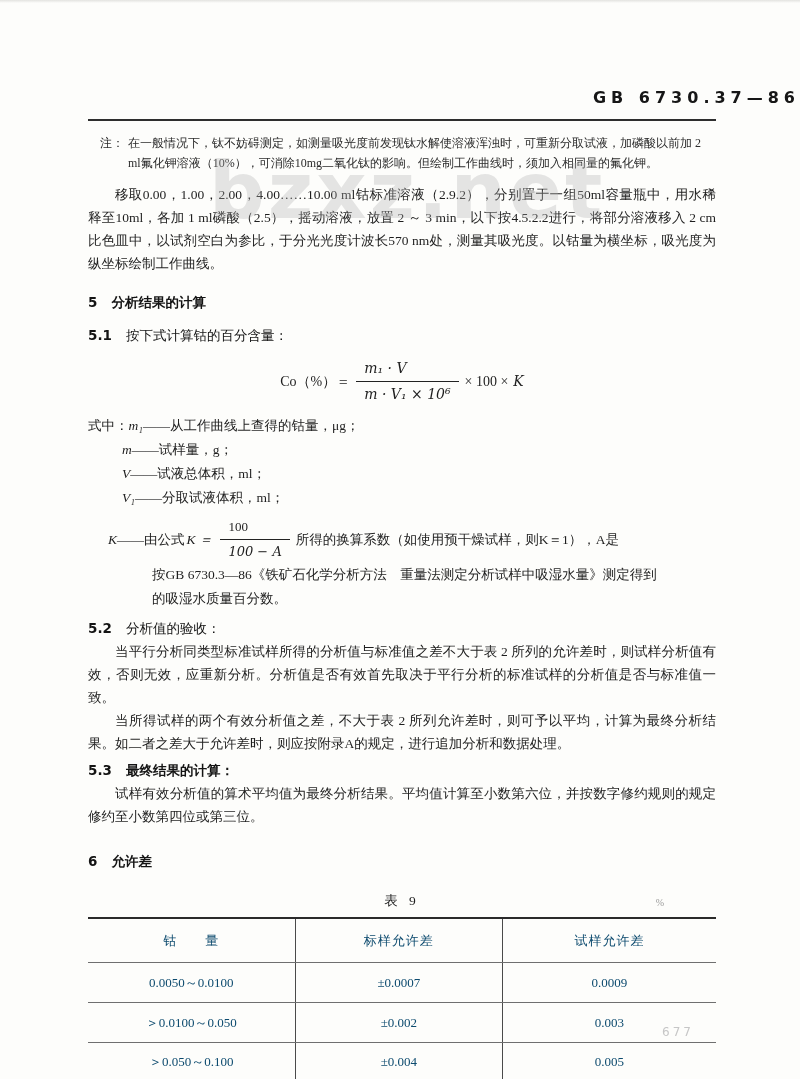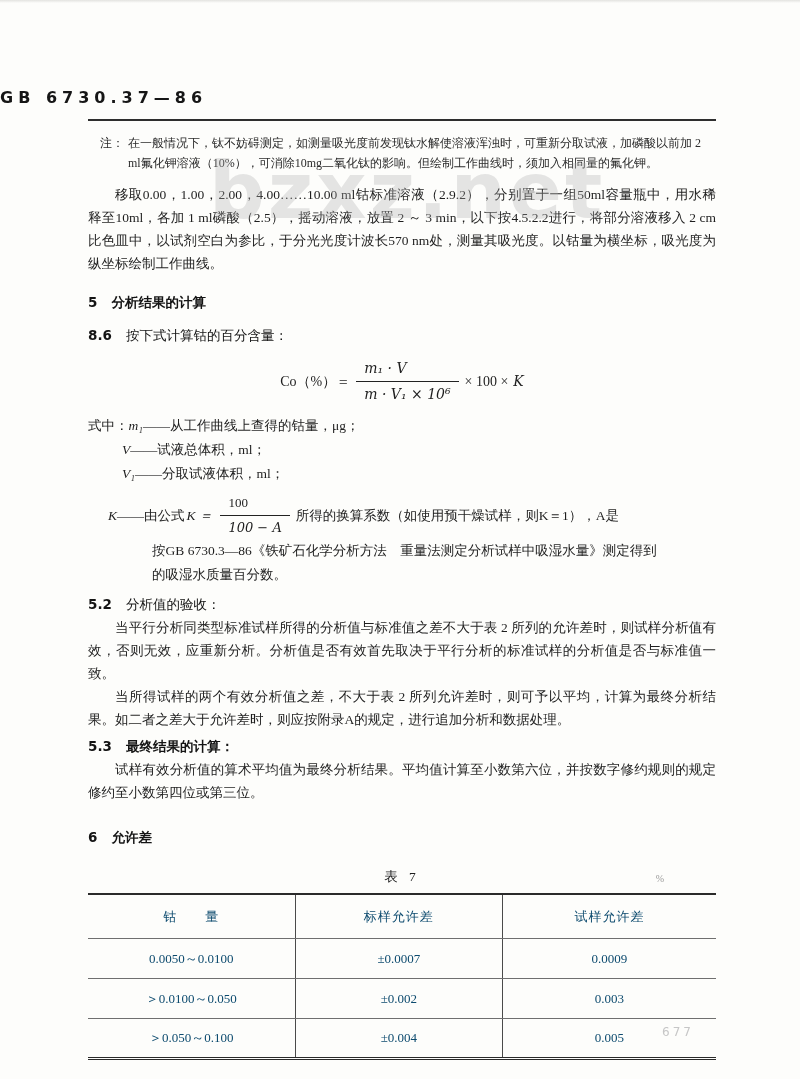--- a/index.html
+++ b/index.html
@@ -8,21 +8,21 @@
     position:relative; width:800px; height:1079px;
     background:#fdfdfb; overflow:hidden;
     font-family:"Liberation Serif","DejaVu Serif",serif;
     color:#1e1e1e;
   }
   .page::before{ 
     content:""; position:absolute; top:0; left:0; right:0; height:3px;
     background:linear-gradient(#e3e3e0, rgba(255,255,255,0));
   }
   .std-code{
-    position:absolute; top:88px; left:0; width:100%; text-align:left;
+    position:absolute; top:88px; left:0; width:100%; text-align:right;
     font-family:"DejaVu Sans","Liberation Sans",sans-serif;
     font-weight:bold; font-size:16px; letter-spacing:5px; color:#161616;
   }
   .head-rule{
     position:absolute; top:119px; left:88px; width:628px; height:2px;
     background:#2e2e2e;
   }
   .watermark{
     position:absolute; top:146px; left:185px; z-index:3;
     font-family:"DejaVu Sans","Liberation Sans",sans-serif;
@@ -105,36 +105,39 @@
       </div>
     </div>
 
     <div class="para p46">移取0.00，1.00，2.00，4.00……10.00 ml钴标准溶液（2.9.2），分别置于一组50ml容量瓶中，用水稀释至10ml，各加 1 ml磷酸（2.5），摇动溶液，放置 2 ～ 3 min，以下按4.5.2.2进行，将部分溶液移入 2 cm比色皿中，以试剂空白为参比，于分光光度计波长570 nm处，测量其吸光度。以钴量为横坐标，吸光度为纵坐标绘制工作曲线。</div>
 
     <div class="heading sec-5">
       <span class="h-num">5</span><span>分析结果的计算</span>
     </div>
 
     <div class="heading" style="margin-top:10px;">
-      <span class="h-num">8.6</span><span style="font-weight:normal">按下式计算钴的百分含量：</span>
+      <span class="h-num">5.1</span><span style="font-weight:normal">按下式计算钴的百分含量：</span>
     </div>
 
     <div class="formula-row">
       <span>Co（%）＝</span>
       <span class="frac">
         <span class="num mathvar">m₁ · V</span>
         <span class="den mathvar">m · V₁ × 10⁶</span>
       </span>
       <span>× 100 ×</span>
       <span class="mathvar" style="margin-left:5px;">K</span>
     </div>
 
     <div class="defs">
       <div class="def-line">
         <span>式中：</span><span class="def-sym">m₁</span><span>——从工作曲线上查得的钴量，μg；</span>
+      </div>
+      <div class="def-line def-indent">
+        <span class="def-sym">m</span><span>——试样量，g；</span>
       </div>
       <div class="def-line def-indent">
         <span class="def-sym">V</span><span>——试液总体积，ml；</span>
       </div>
       <div class="def-line def-indent">
         <span class="def-sym">V₁</span><span>——分取试液体积，ml；</span>
       </div>
     </div>
 
     <div class="kdef-row">
@@ -159,21 +162,21 @@
     <div class="heading" style="margin-top:4px;">
       <span class="h-num">5.3</span><span>最终结果的计算：</span>
     </div>
     <div class="para">试样有效分析值的算术平均值为最终分析结果。平均值计算至小数第六位，并按数字修约规则的规定修约至小数第四位或第三位。</div>
 
     <div class="heading sec-6">
       <span class="h-num">6</span><span>允许差</span>
     </div>
 
     <div class="tbl-caption-row">
-      <div class="tbl-caption">表 7</div>
+      <div class="tbl-caption">表 9</div>
       <div class="tbl-unit">%</div>
     </div>
     <table class="t2">
       <thead>
         <tr>
           <th class="c1" style="width:33%">钴　　量</th>
           <th class="vline" style="width:33%">标样允许差</th>
           <th class="vline" style="width:34%">试样允许差</th>
         </tr>
       </thead>

